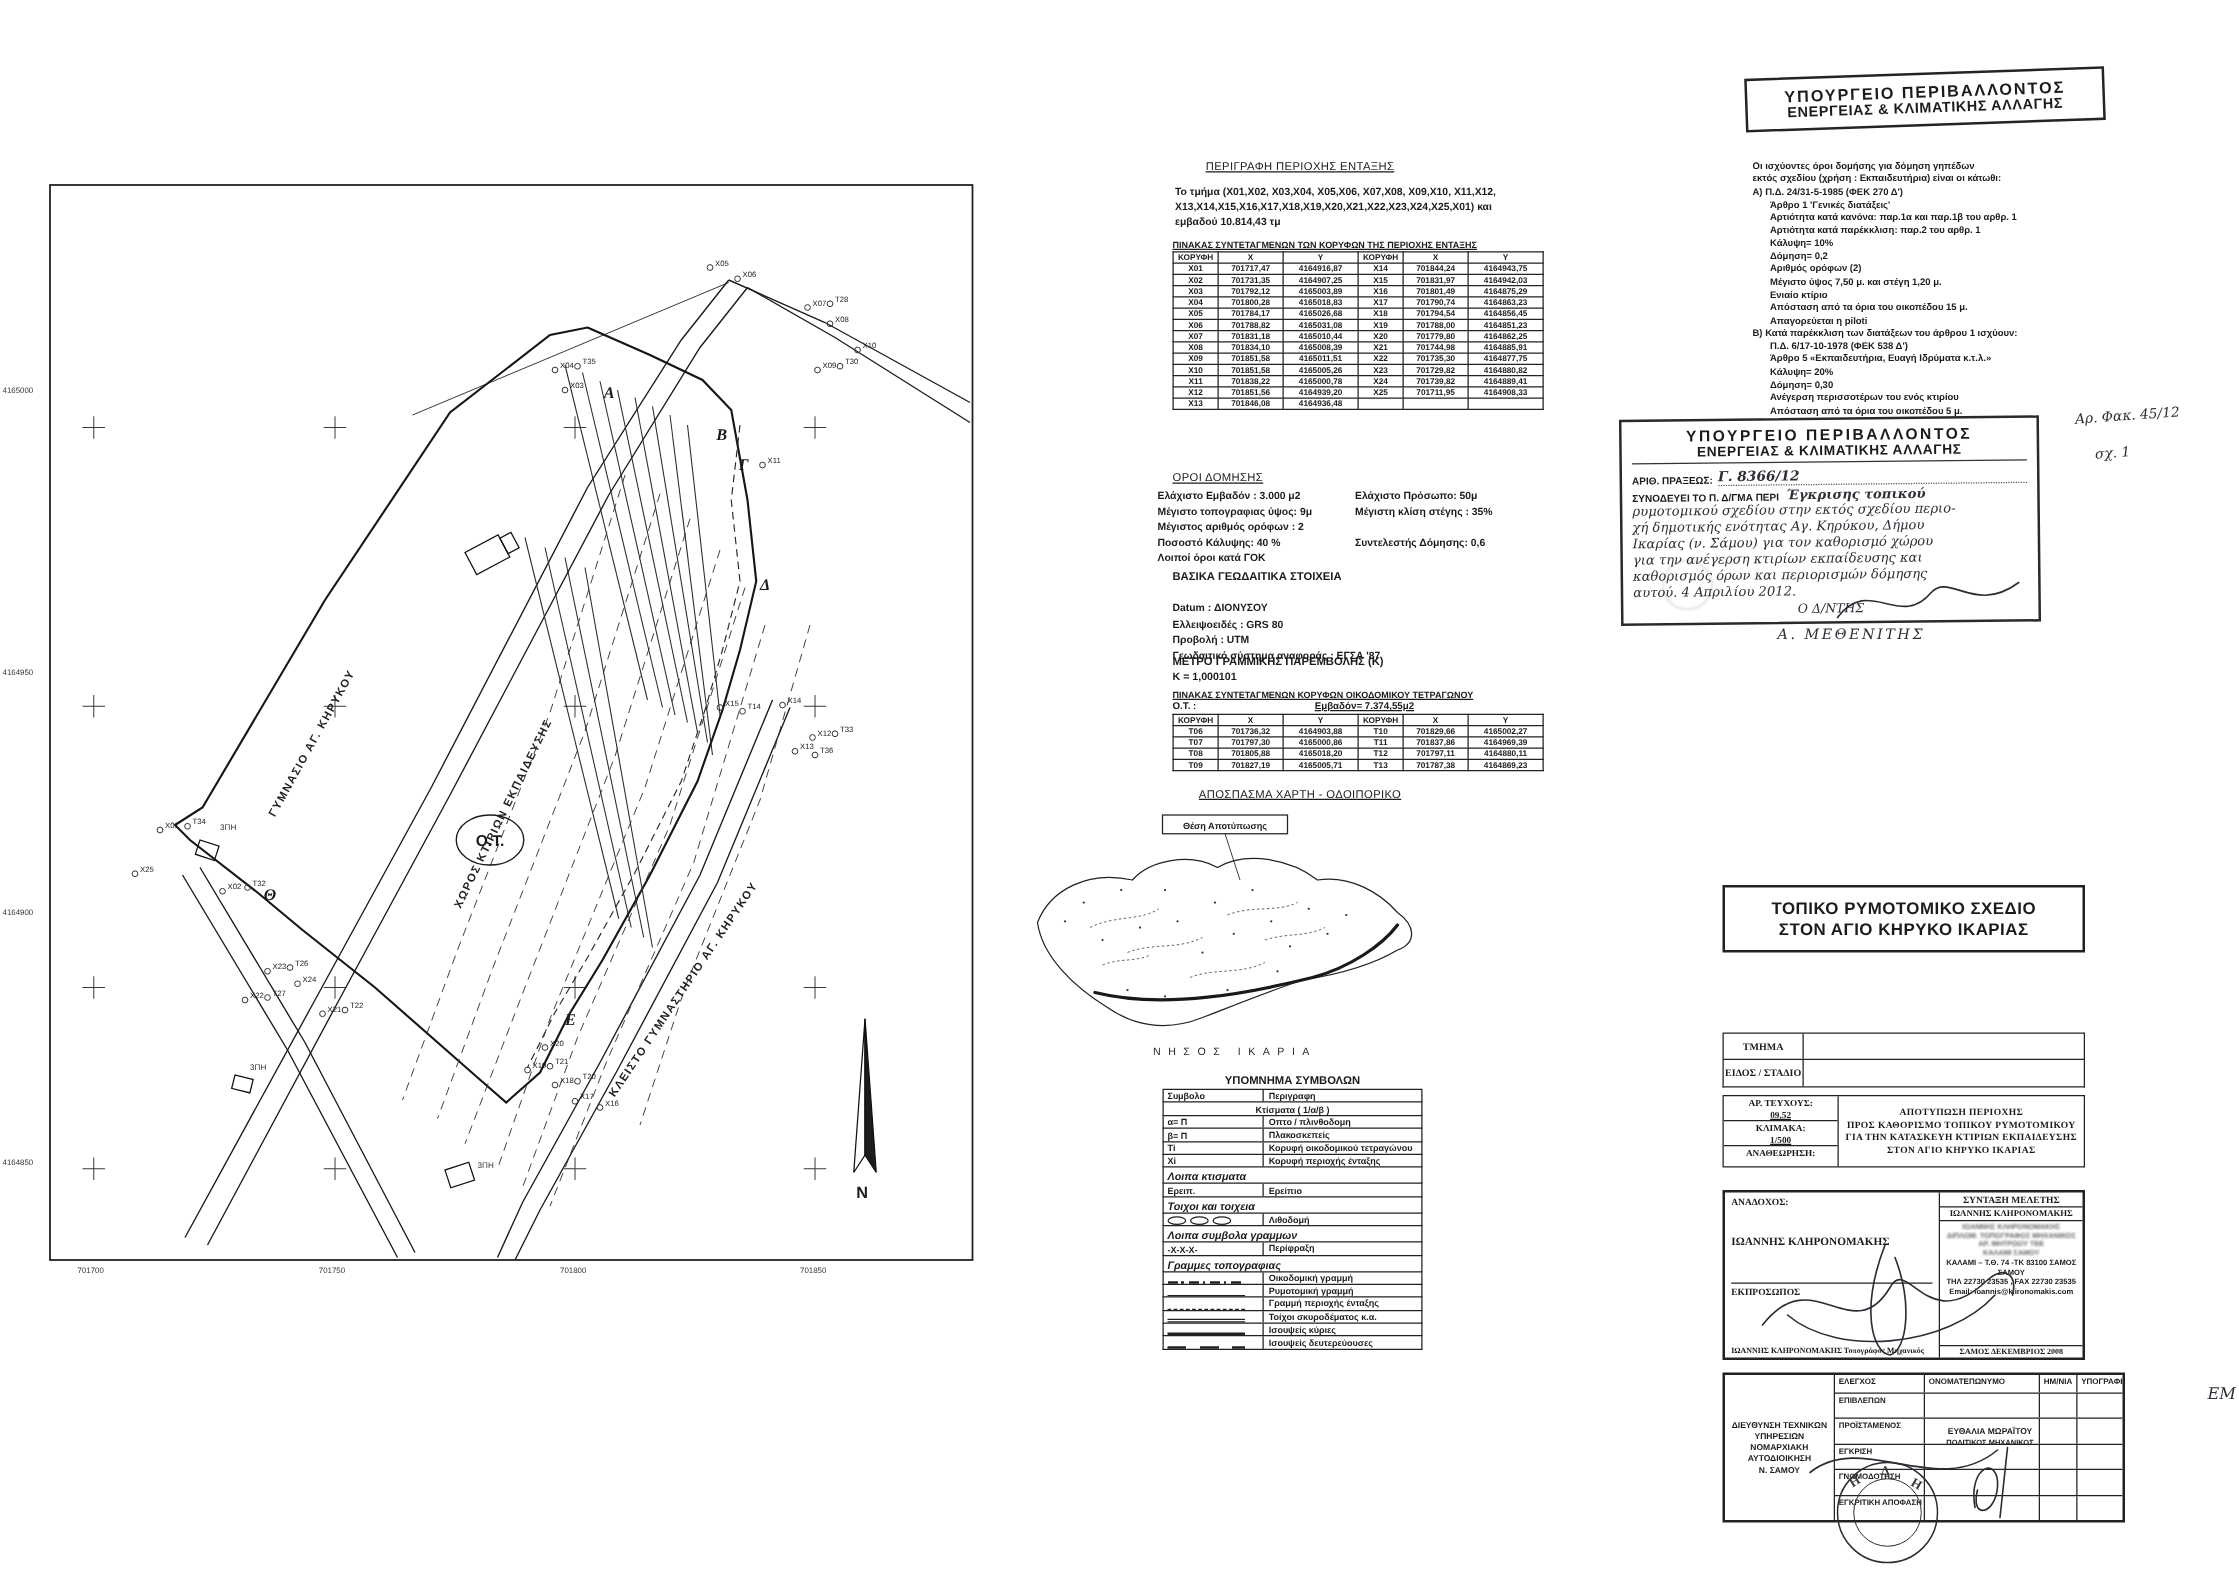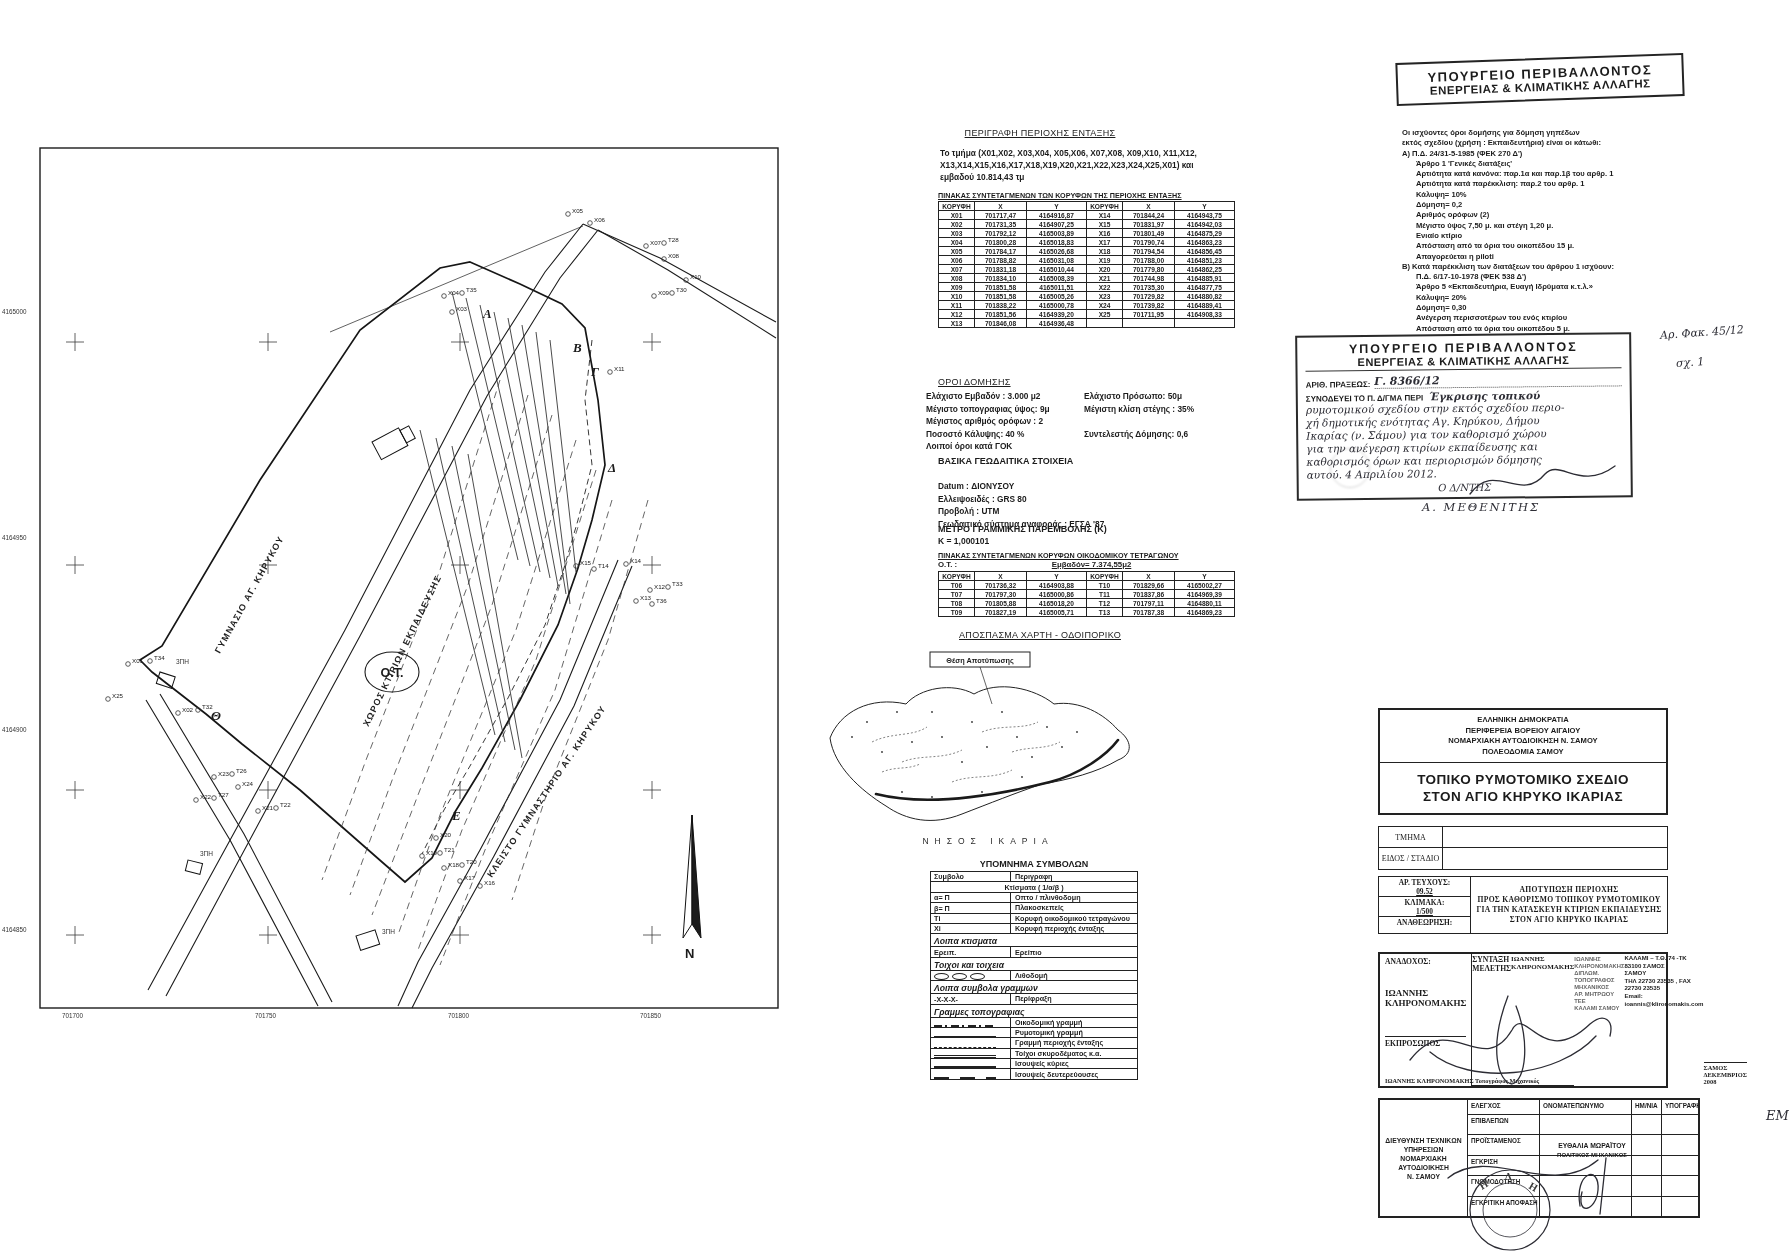--- a/index.html
+++ b/index.html
@@ -56,31 +56,31 @@
 .stamp2 .prx .lead{border-bottom:1px dotted #555;flex:1;margin-left:4px}
 .stamp2 .hw{font-size:10.5px;line-height:13px}
 .svline{font-size:8px;font-weight:bold;display:flex;align-items:flex-end;margin-top:2px}
 
 .tb{border:2px solid #222}
 .tb .org{border-bottom:1.6px solid #222;padding:5px 2px;text-align:center}
 .tb .org div{font-size:7.6px;font-weight:bold;line-height:10.5px}
 .tb .ttl{padding:8px 2px;text-align:center}
 .tb .ttl div{font-size:13.5px;font-weight:bold;line-height:17px;letter-spacing:.4px}
 .kv{border:1.6px solid #222;display:flex}
-.kv .kl{width:64px;border-right:1px solid #222;font-size:8px;font-weight:normal;display:flex;align-items:center;justify-content:center;text-align:center}
+.kv .kl{width:64px;border-right:1px solid #222;font-size:8px;font-weight:bold;display:flex;align-items:center;justify-content:center;text-align:center}
 .kv .kvv{flex:1}
 .ar-left{width:92px;border-right:1px solid #222;display:flex;flex-direction:column}
 .ar-left>div{flex:1;border-bottom:1px solid #222;text-align:center;font-size:7.4px;font-weight:bold;line-height:9px;padding-top:1px}
 .ar-left>div:last-child{border-bottom:none}
 .subject{flex:1;display:flex;flex-direction:column;justify-content:center;text-align:center}
 .subject div{font-size:7.6px;font-weight:bold;line-height:10px;letter-spacing:.3px}
 
 .cn{border:2px solid #222;display:flex}
 .cn-left{width:172px;border-right:1px solid #222;position:relative;padding:3px 5px}
-.cn-right{flex:1;display:flex;flex-direction:row;text-align:left}
+.cn-right{flex:1;display:flex;flex-direction:column;text-align:center}
 .cn-right .h1{border-bottom:1px solid #222;font-size:7.6px;font-weight:bold;padding:1px 0}
 .cn-right .h2{border-bottom:1px solid #222;font-size:7px;font-weight:bold;padding:1px 0}
 .cn-right .stl{font-size:5.8px;font-weight:bold;line-height:7px}
 .cn-right .adr{font-size:6.1px;font-weight:bold;line-height:7.6px}
 .cn-right .dt{border-top:1px solid #222;font-size:6.4px;font-weight:bold;margin-top:auto;padding:1px 0}
 
 .ctrl{border:2px solid #222;display:flex}
 .ctrl-org{width:92px;border-right:1px solid #222;display:flex;flex-direction:column;justify-content:center;text-align:center}
 .ctrl-org div{font-size:6.8px;font-weight:bold;line-height:9px}
 .ctrl-grid{flex:1;display:flex;flex-direction:column}
@@ -851,27 +851,20 @@
 </div>
 <div class="abs hand" style="left:1660px;top:326px;font-size:11px;transform:rotate(-4deg)">Αρ. Φακ. 45/12</div>
 <div class="abs hand" style="left:1676px;top:356px;font-size:11px;transform:rotate(-4deg)">σχ. 1</div>
 <div class="abs" style="left:1330px;top:448px;width:40px;height:40px;border:1px solid rgba(0,0,0,.18);border-radius:50%;filter:blur(1px)"></div>
 <svg class="abs" style="left:1460px;top:452px" width="170" height="60" viewBox="0 0 170 60">
   <path class="sig" d="M10,42 C35,8 60,52 85,22 C100,6 120,40 155,14"></path>
 </svg>
 <div class="abs hand" style="left:1422px;top:500px;font-size:11.5px;letter-spacing:2px">Α. ΜΕΘΕΝΙΤΗΣ</div>
 
 <div class="abs tb" style="left:1378px;top:708px;width:290px">
-  <div class="org">
-
-  <div>ΕΛΛΗΝΙΚΗ ΔΗΜΟΚΡΑΤΙΑ</div>
-      <div>ΠΕΡΙΦΕΡΕΙΑ ΒΟΡΕΙΟΥ ΑΙΓΑΙΟΥ</div>
-      <div>ΝΟΜΑΡΧΙΑΚΗ ΑΥΤΟΔΙΟΙΚΗΣΗ  Ν. ΣΑΜΟΥ</div>
-      <div>ΠΟΛΕΟΔΟΜΙΑ ΣΑΜΟΥ</div>
-    </div>
   <div class="ttl">
 
   <div>ΤΟΠΙΚΟ ΡΥΜΟΤΟΜΙΚΟ ΣΧΕΔΙΟ</div>
       <div>ΣΤΟΝ ΑΓΙΟ ΚΗΡΥΚΟ ΙΚΑΡΙΑΣ</div>
     </div>
 </div>
 <div class="abs" style="left:1378px;top:826px;width:290px">
   <div class="kv ser" style="height:22px">
     <div class="kl ser">ΤΜΗΜΑ</div>
     <div class="kvv"></div>

